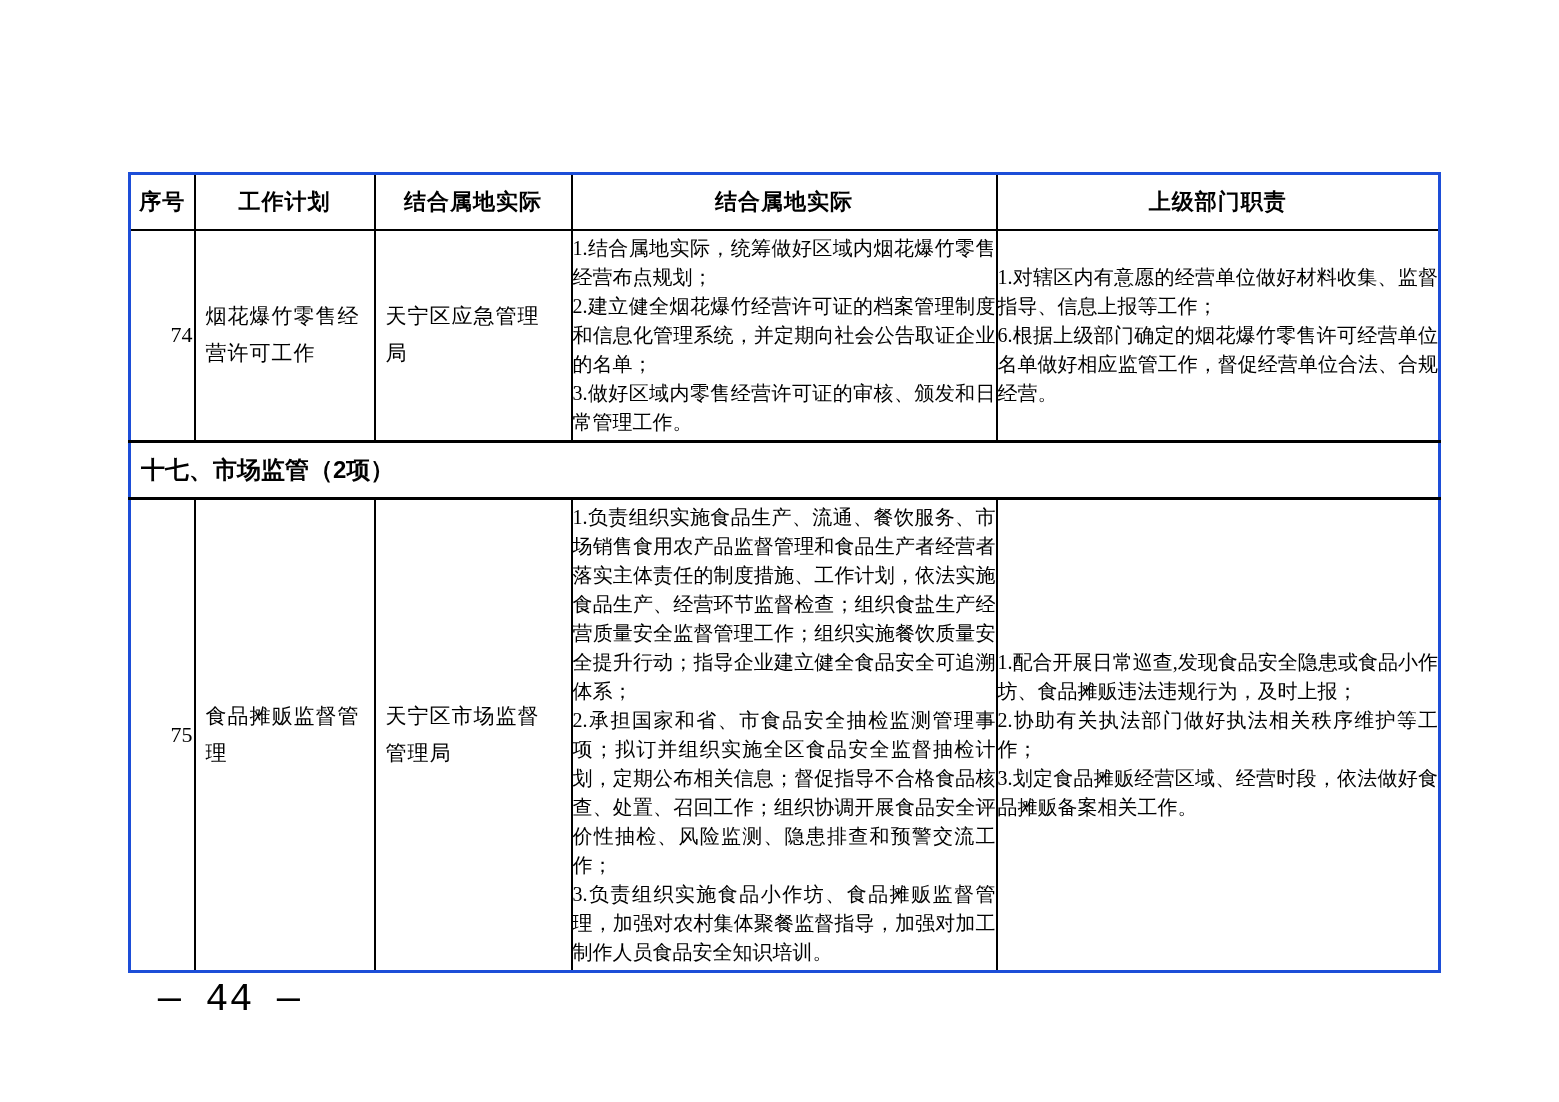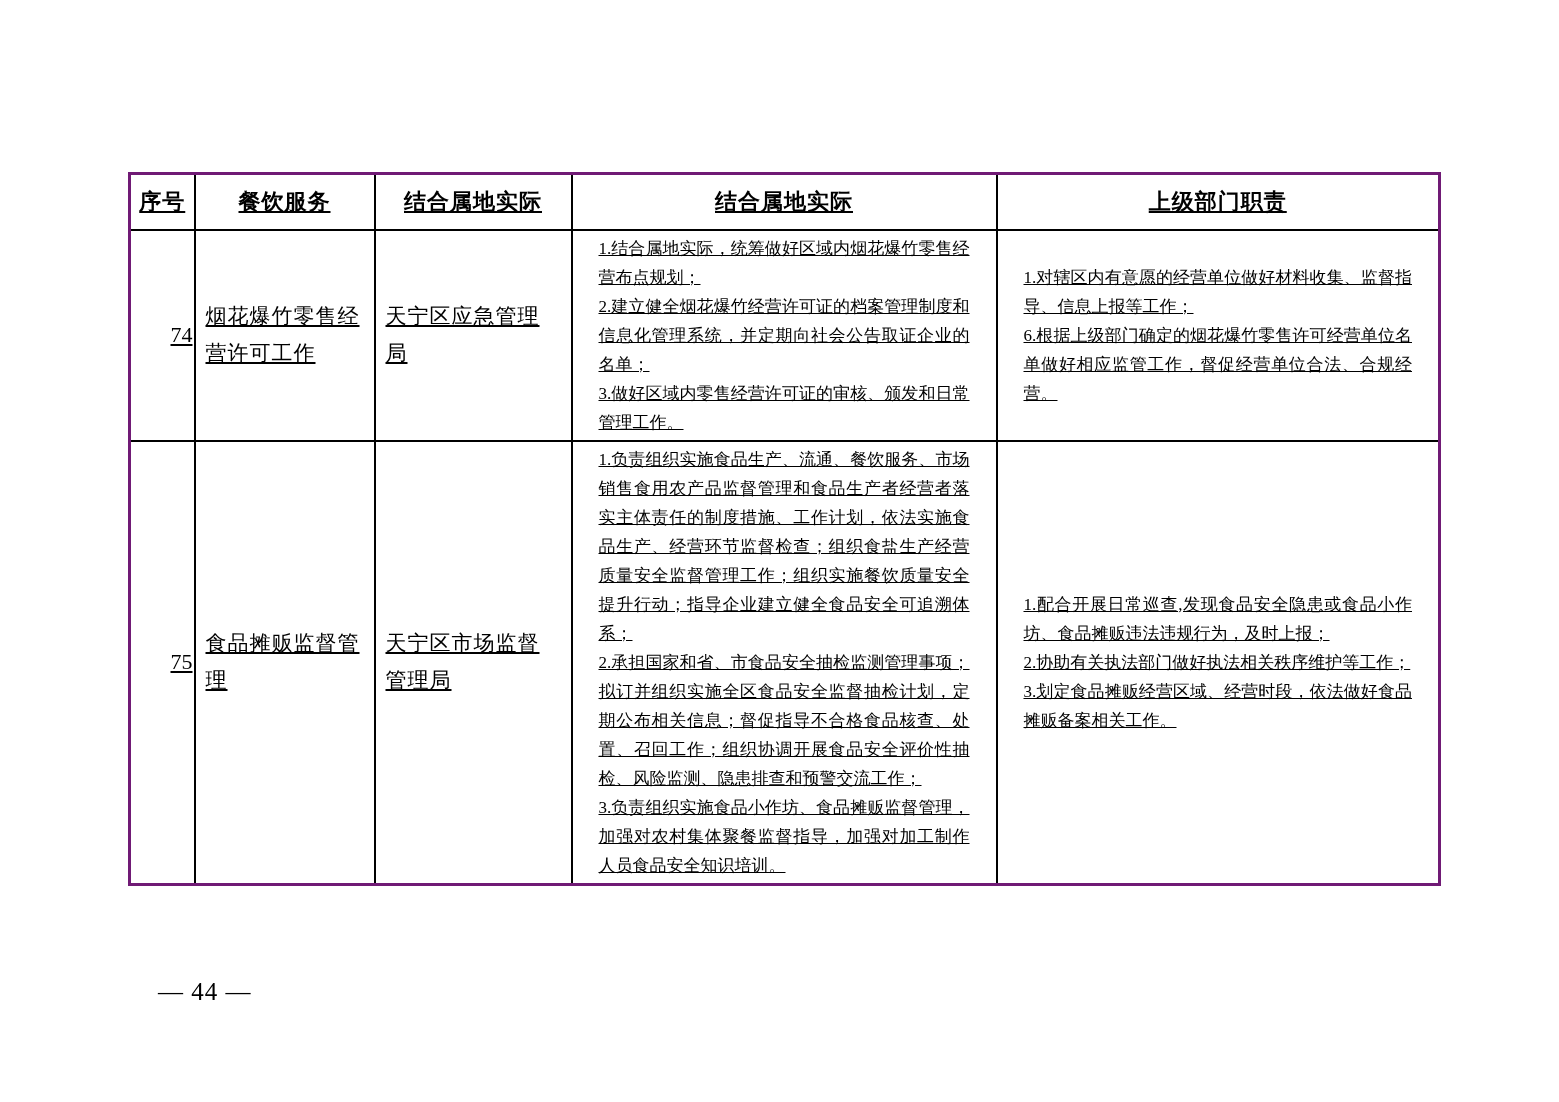--- a/index.html
+++ b/index.html
@@ -16,22 +16,21 @@
     background: #ffffff;
     overflow: hidden;
   }
   table.resp-table {
     position: absolute;
     left: 128px;
     top: 172px;
     width: 1310px;
     border-collapse: collapse;
     table-layout: fixed;
-    border: 3px solid #701a75;
-    text-decoration: underline;
+    border: 3px solid #1d4ed8;
   }
   .resp-table th, .resp-table td {
     border: 2px solid #000000;
     box-sizing: border-box;
     vertical-align: middle;
     overflow: hidden;
   }
   .resp-table thead tr { height: 56px; }
   .r-74 { height: 205px; }
   .r-section { height: 57px; }
@@ -50,76 +49,79 @@
     font-size: 22px;
   }
   .c-name, .c-dept {
     font-size: 21px;
     line-height: 37px;
     padding: 20px 10px;
     text-align: left;
     letter-spacing: 1px;
   }
   .c-duty {
-    font-size: 17px;
+    font-size: 20px;
     line-height: 29px;
-    padding: 3px 26px;
+    padding: 3px 0;
     text-align: justify;
     white-space: pre-line;
   }
   tr.section-row td {
     font-family: "Liberation Sans", "DejaVu Sans", sans-serif;
     font-weight: bold;
     font-size: 24px;
     text-align: left;
     padding: 0 0 0 10px;
     border-top: 3px solid #000000;
     border-bottom: 3px solid #000000;
   }
   .page-number {
     position: absolute;
     left: 158px;
     top: 978px;
-    font-size: 25px;
+    font-size: 38px;
     letter-spacing: 1px;
-    font-family: Liberation Serif, serif;
+    font-family: Liberation Mono, monospace;
   }
 </style>
 </head>
 <body>
 
 <div class="sheet">
 
   <table class="resp-table">
     <colgroup>
       <col style="width:65px">
       <col style="width:180px">
       <col style="width:197px">
       <col style="width:425px">
       <col style="width:443px">
     </colgroup>
     <thead>
       <tr>
         <th>序号</th>
-        <th>餐饮服务</th>
+        <th>工作计划</th>
         <th>结合属地实际</th>
         <th>结合属地实际</th>
         <th>上级部门职责</th>
       </tr>
     </thead>
     <tbody>
       <tr class="r-74">
         <td class="c-seq">74</td>
         <td class="c-name">烟花爆竹零售经营许可工作</td>
         <td class="c-dept">天宁区应急管理局</td>
         <td class="c-duty">1.结合属地实际，统筹做好区域内烟花爆竹零售经营布点规划；
 2.建立健全烟花爆竹经营许可证的档案管理制度和信息化管理系统，并定期向社会公告取证企业的名单；
 3.做好区域内零售经营许可证的审核、颁发和日常管理工作。</td>
         <td class="c-duty">1.对辖区内有意愿的经营单位做好材料收集、监督指导、信息上报等工作；
 6.根据上级部门确定的烟花爆竹零售许可经营单位名单做好相应监管工作，督促经营单位合法、合规经营。</td>
+      </tr>
+      <tr class="r-section section-row">
+        <td colspan="5">十七、市场监管（2项）</td>
       </tr>
       <tr class="r-75">
         <td class="c-seq">75</td>
         <td class="c-name">食品摊贩监督管理</td>
         <td class="c-dept">天宁区市场监督管理局</td>
         <td class="c-duty">1.负责组织实施食品生产、流通、餐饮服务、市场销售食用农产品监督管理和食品生产者经营者落实主体责任的制度措施、工作计划，依法实施食品生产、经营环节监督检查；组织食盐生产经营质量安全监督管理工作；组织实施餐饮质量安全提升行动；指导企业建立健全食品安全可追溯体系；
 2.承担国家和省、市食品安全抽检监测管理事项；拟订并组织实施全区食品安全监督抽检计划，定期公布相关信息；督促指导不合格食品核查、处置、召回工作；组织协调开展食品安全评价性抽检、风险监测、隐患排查和预警交流工作；
 3.负责组织实施食品小作坊、食品摊贩监督管理，加强对农村集体聚餐监督指导，加强对加工制作人员食品安全知识培训。</td>
         <td class="c-duty">1.配合开展日常巡查,发现食品安全隐患或食品小作坊、食品摊贩违法违规行为，及时上报；
 2.协助有关执法部门做好执法相关秩序维护等工作；

